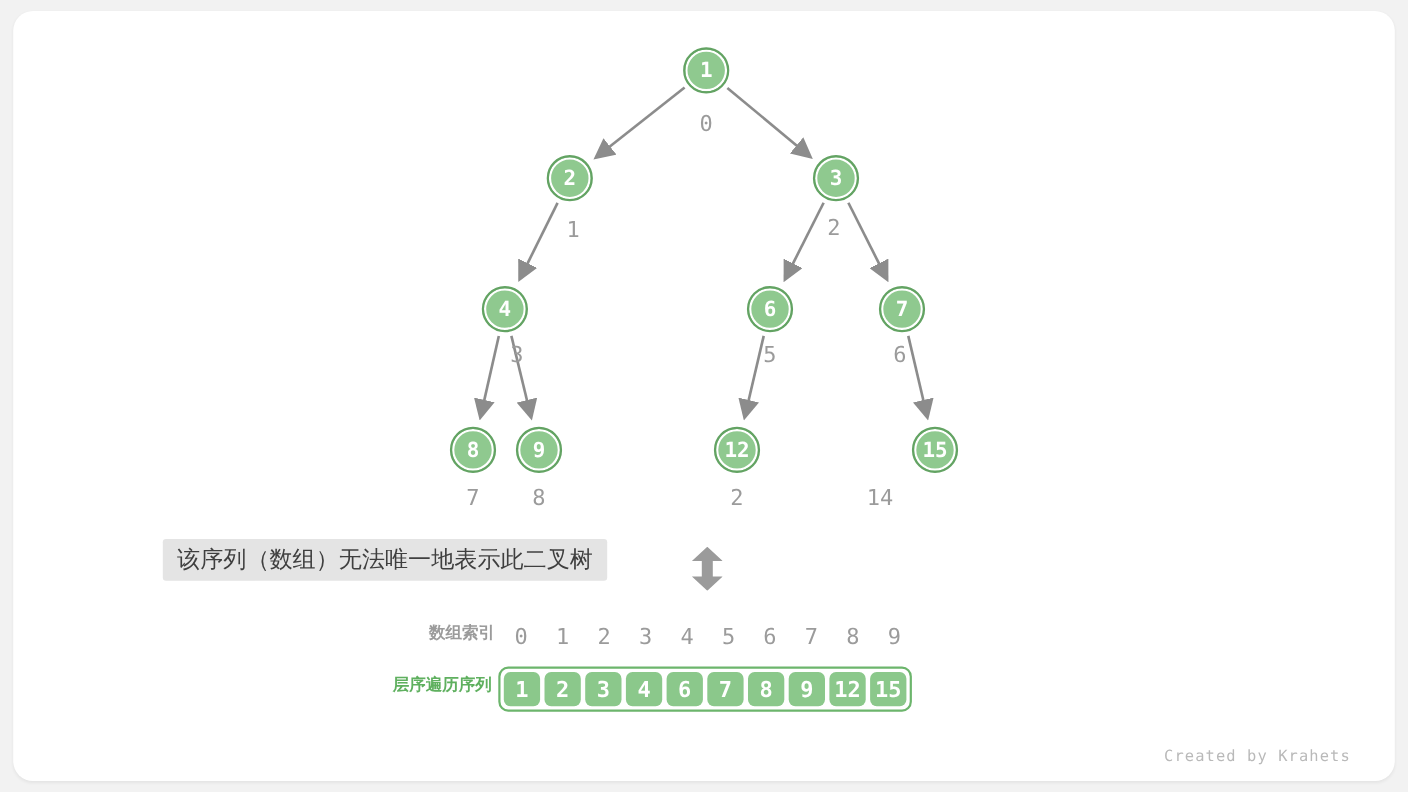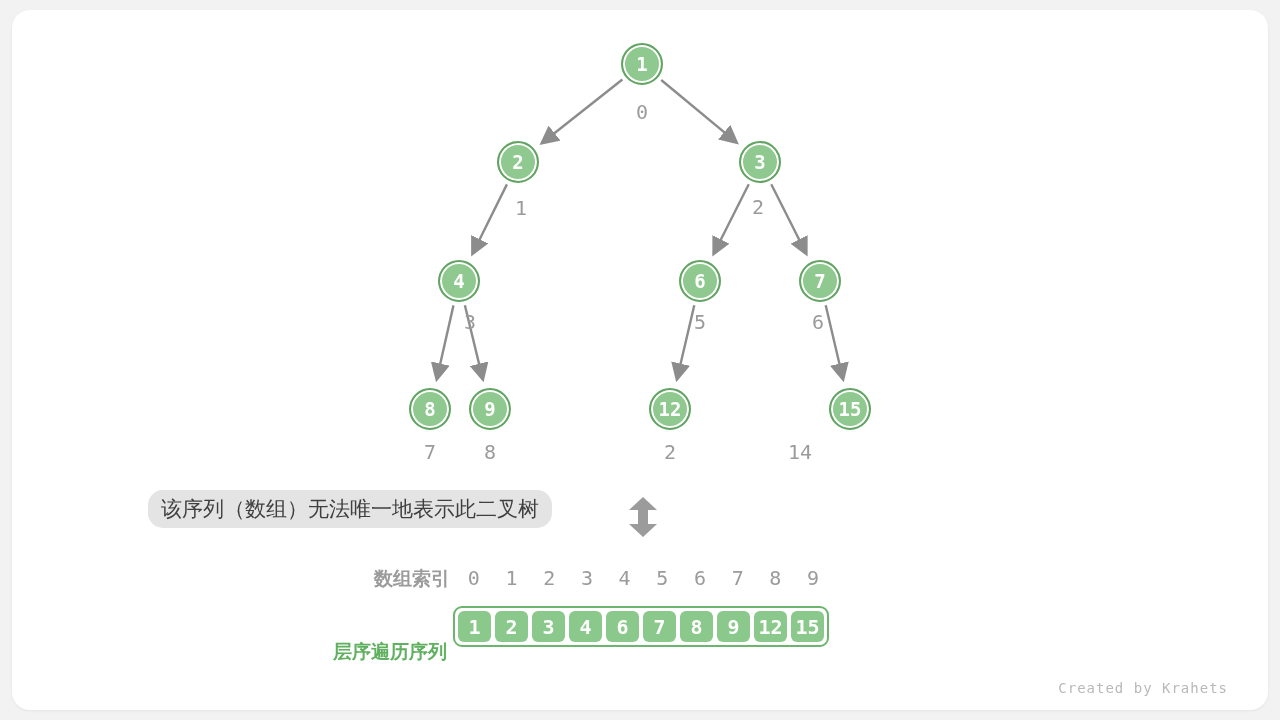--- a/index.html
+++ b/index.html
@@ -31,30 +31,30 @@
   .idx{
     position:absolute;transform:translate(-50%,-50%);
     font-family:"DejaVu Sans Mono",monospace;font-size:20px;
     color:var(--index_text,#9b9b9b);
   }
   .caption{
     position:absolute;left:148px;top:490px;
     background:var(--caption_bg,#e4e4e4);
     color:var(--caption_text,#3f3f3f);
     font-size:21px;line-height:38px;
-    padding:0 13px;border-radius:15px;
+    padding:0 13px;border-radius:3px;
     white-space:nowrap;
   }
   .updown{position:absolute;left:629px;top:497px;}
   .row-label{
     position:absolute;width:250px;text-align:right;
-    font-size:19px;font-weight:bold;white-space:nowrap;
+    font-size:15px;font-weight:bold;white-space:nowrap;
   }
   .idx-label{left:200px;top:566px;color:var(--index_label,#9b9b9b);}
-  .seq-label{left:197px;top:613px;color:var(--sequence_label,#5fb05f);margin-top:26px;}
+  .seq-label{left:197px;top:613px;color:var(--sequence_label,#5fb05f);}
   #indices-row{
     position:absolute;left:455px;top:566px;display:flex;
   }
   #indices-row span{
     flex:0 0 37.7px;text-align:center;
     font-family:"DejaVu Sans Mono",monospace;font-size:20px;
     color:var(--index_text,#9b9b9b);
   }
   #sequence-box{
     position:absolute;left:453px;top:606px;

